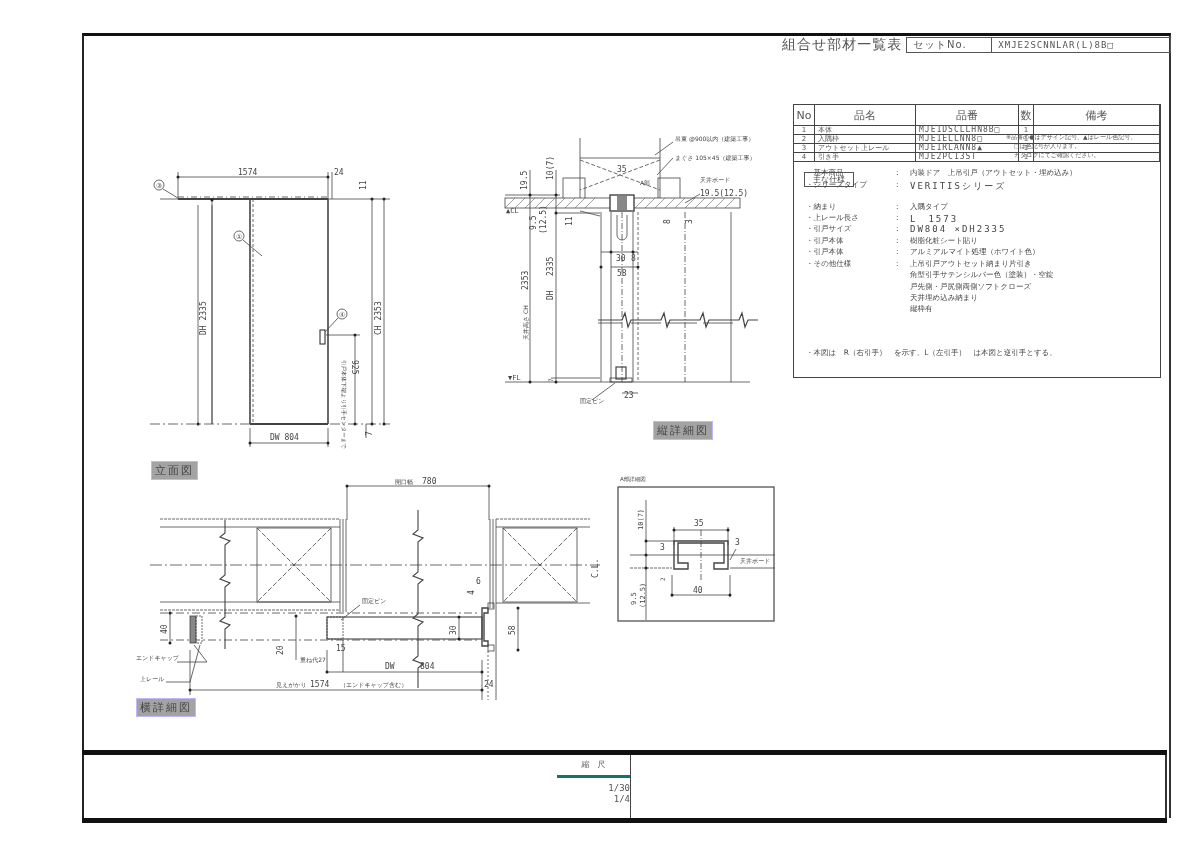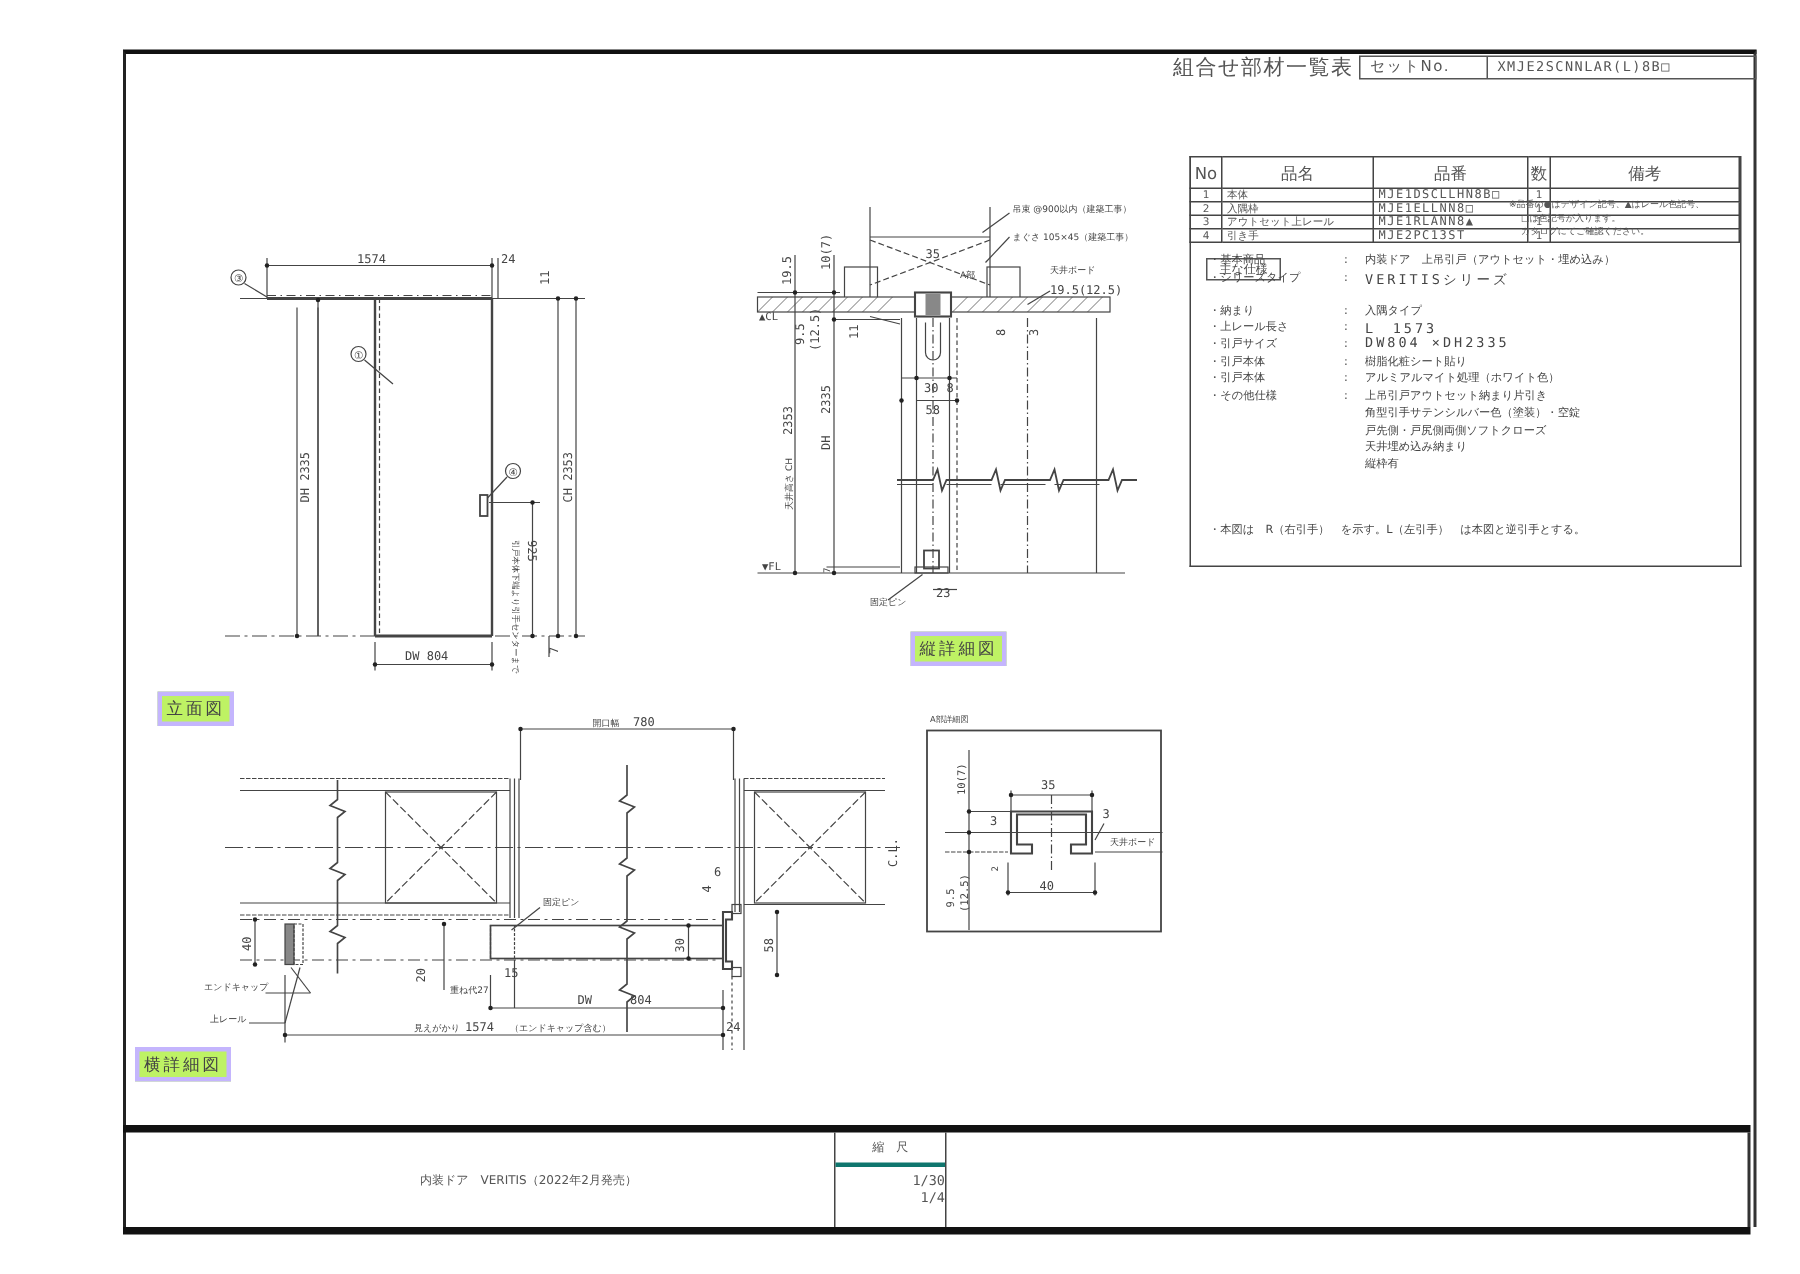--- a/index.html
+++ b/index.html
@@ -18,21 +18,21 @@
   table.parts th{border:1px solid #444;font-weight:normal;font-size:11px;height:18px;color:#555;}
   table.parts td{border:1px solid #444;height:8px;line-height:8px;padding:0 3px;}
   table.parts td.mono{font-family:"DejaVu Sans Mono",monospace;font-size:8px;letter-spacing:1px;}
   .spec-box{position:absolute;left:793px;top:104px;width:366px;height:273px;border:1px solid #444;border-top:none;}
   .note{position:absolute;right:4px;top:28px;font-size:6px;line-height:9px;color:#555;width:150px;}
   .spec-title{position:absolute;left:10px;top:48px;border:1px solid #555;font-size:8px;padding:1px 8px;color:#444;margin-top:20px;}
   .spec-row{position:absolute;left:12px;font-size:7.5px;color:#444;display:flex;}
   .spec-row .k{width:90px;}
   .spec-row .c{width:14px;}
   .spec-row .v.mono{font-family:"DejaVu Sans Mono",monospace;font-size:9px;letter-spacing:2px;}
-  .lbl-box{position:absolute;border:3px solid #c4b5fd;font-size:11px;padding:1px 3px;color:#444;letter-spacing:2px;background:#bef264;}
+  .lbl-box{position:absolute;border:1px solid #c4b5fd;font-size:11px;padding:1px 3px;color:#444;letter-spacing:2px;background:#a3a3a3;margin-left:46px;}
   
   .tb{position:absolute;left:82px;top:750px;width:1085px;height:63px;border-top:5px solid #111;border-bottom:5px solid #111;}
   .tb .cell{position:absolute;top:0;height:100%;border-right:1px solid #444;}
   .brand{font-family:"Liberation Sans",sans-serif;font-weight:bold;font-size:26px;color:#fff;-webkit-text-stroke:1px #666;letter-spacing:1px;}
 </style>
 </head>
 <body>
 
 <div class="sheet"></div>
 
@@ -419,23 +419,20 @@
     <text class="t" x="645" y="608" transform="rotate(-90 645 608)" font-size="7">(12.5)</text>
     <text class="jp" x="740" y="563" font-size="6">天井ボード</text>
   </g>
 </svg>
 
 <div class="lbl-box" style="left:105px;top:461px">立面図</div>
 <div class="lbl-box" style="left:607px;top:421px">縦詳細図</div>
 <div class="lbl-box" style="left:90px;top:698px">横詳細図</div>
 
 <div class="tb">
-  <div class="cell" style="left:190px;width:285px;display:flex;align-items:center;padding-left:8px;box-sizing:border-box;font-size:8px;color:#555">
-    <span>内装ドア　VERITIS（2022年2月発売）</span>
-  </div>
   <div class="cell" style="left:475px;width:73px">
     <div style="height:20px;border-bottom:3px solid #0f766e;text-align:center;font-size:8px;line-height:20px;color:#555">縮　尺</div>
     <div style="text-align:right;font-family:'DejaVu Sans Mono',monospace;font-size:9px;color:#555;line-height:11px;padding-top:5px">
       <div>1/30</div>
       <div>1/4</div>
     </div>
   </div>
   <div class="cell" style="left:548px;width:535px;border-right:2px solid #333"></div>
 </div>
 

